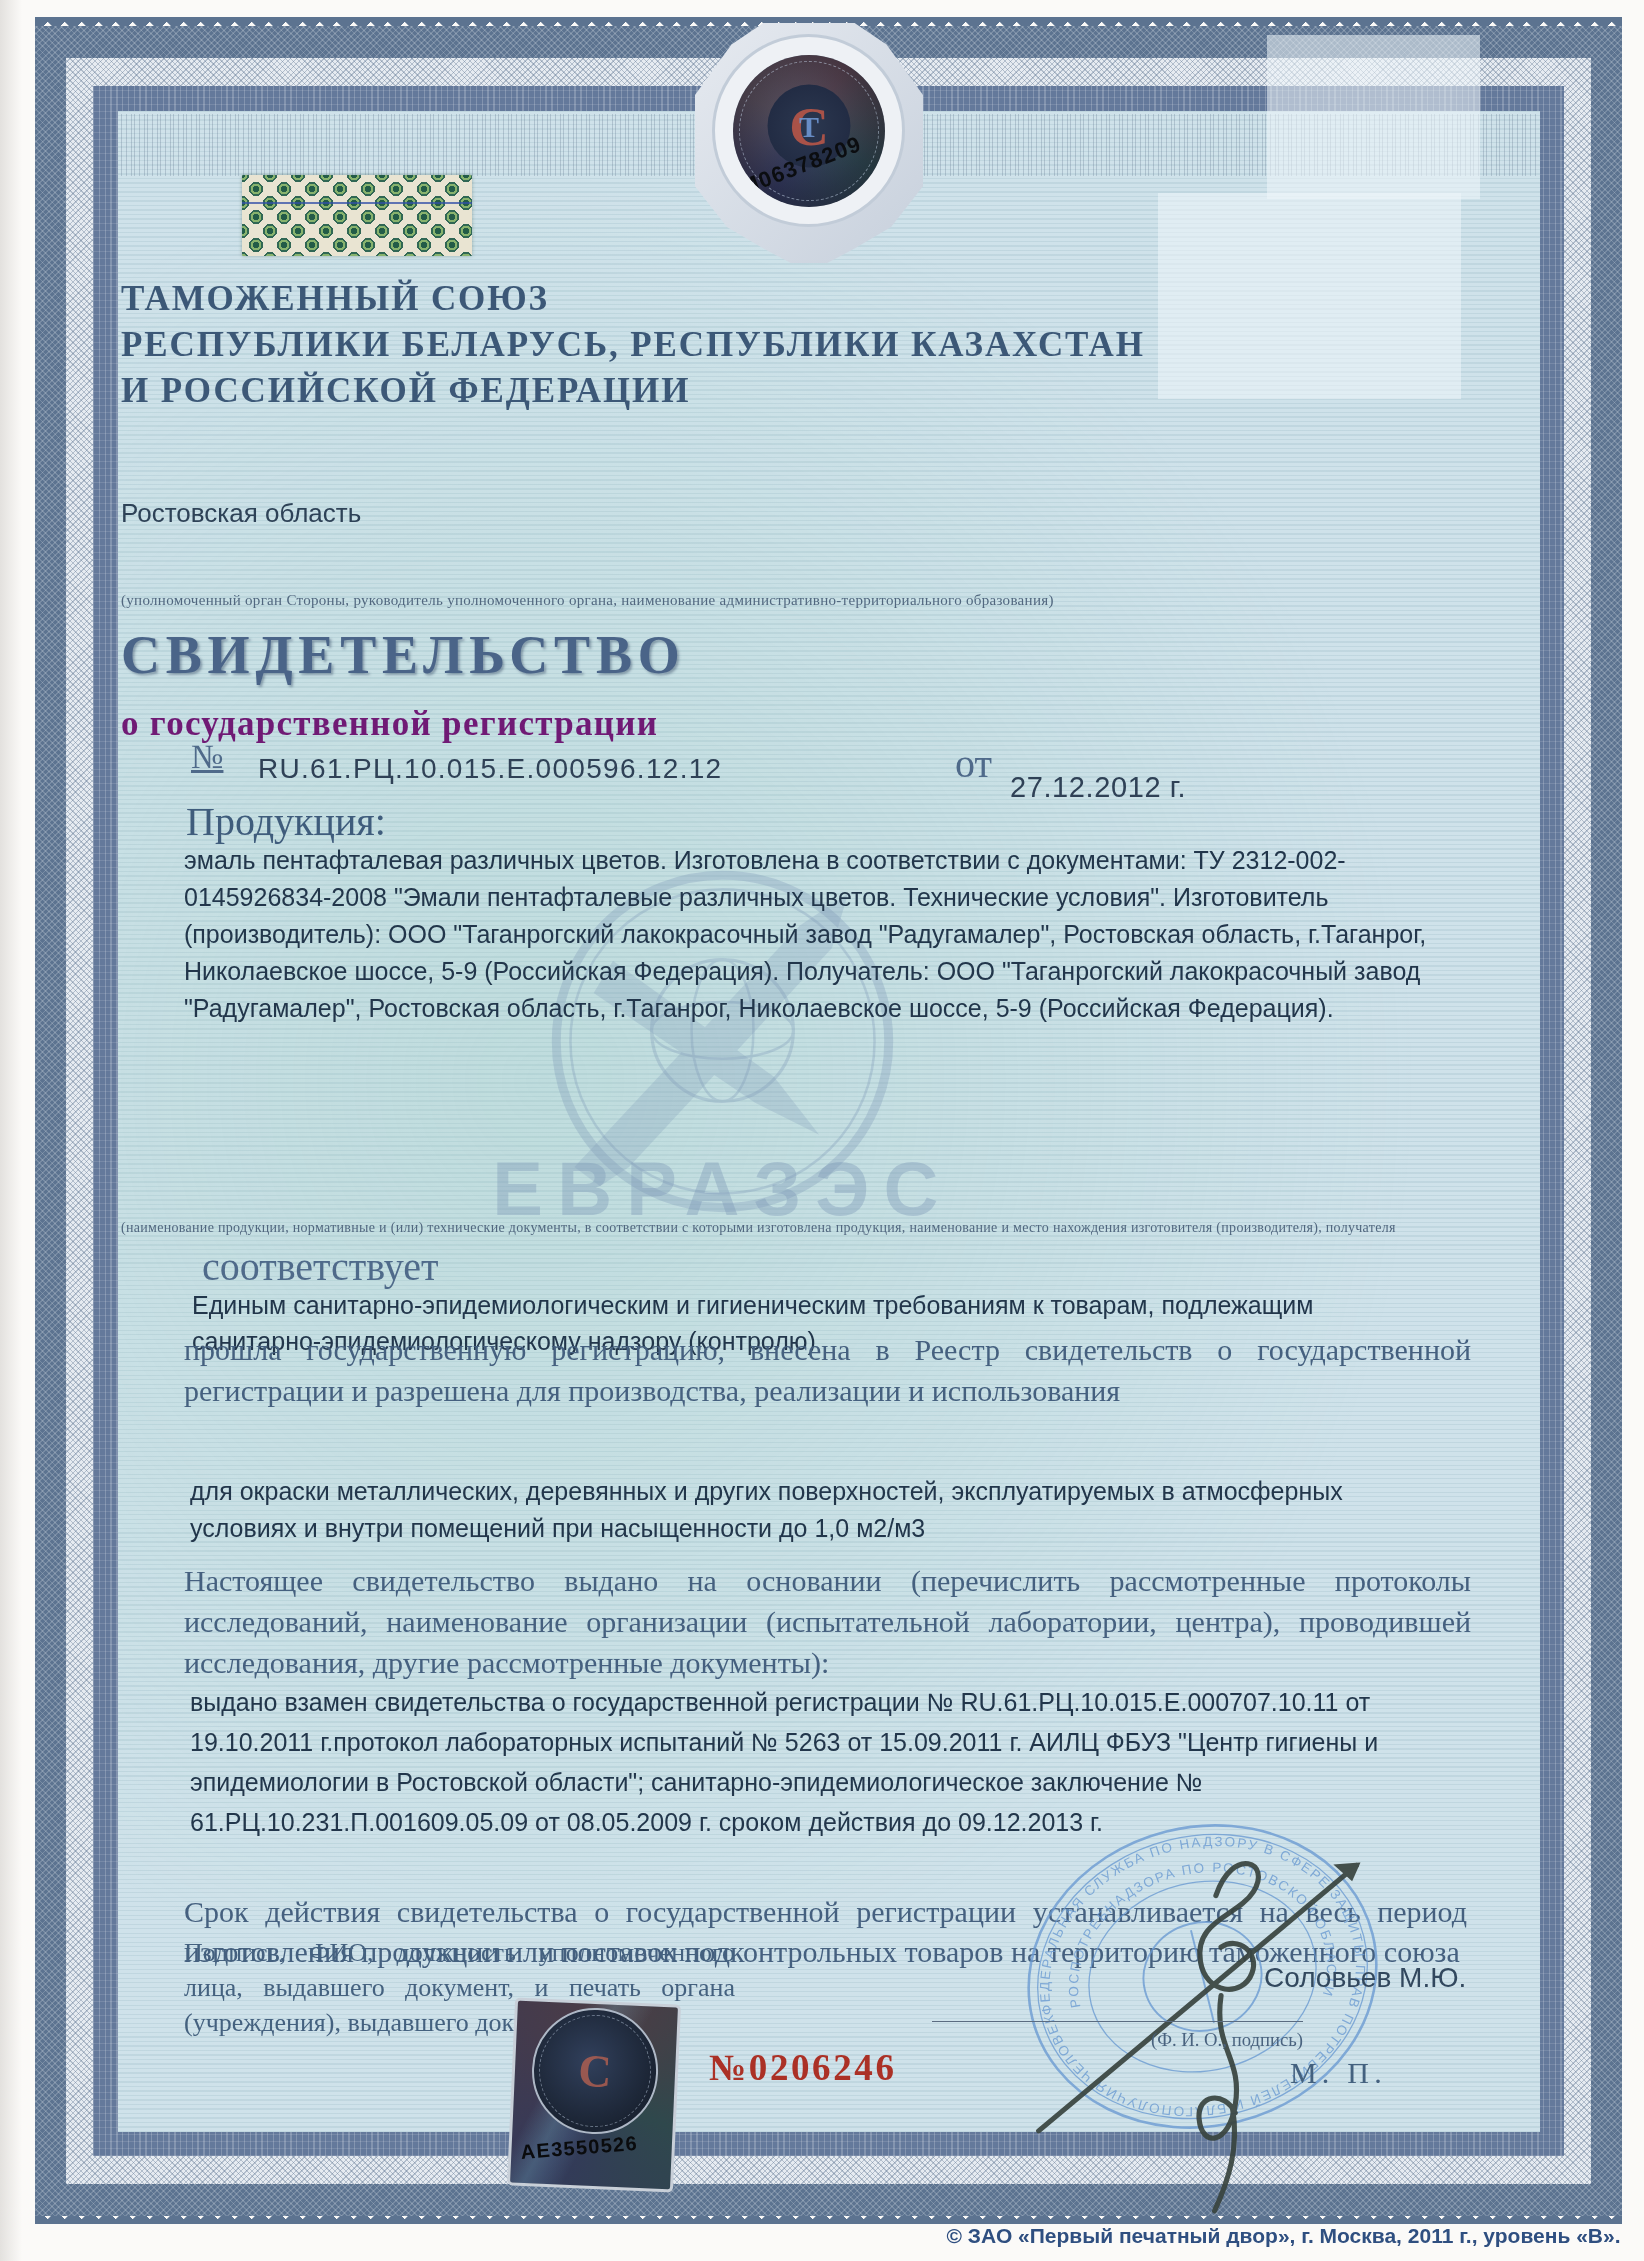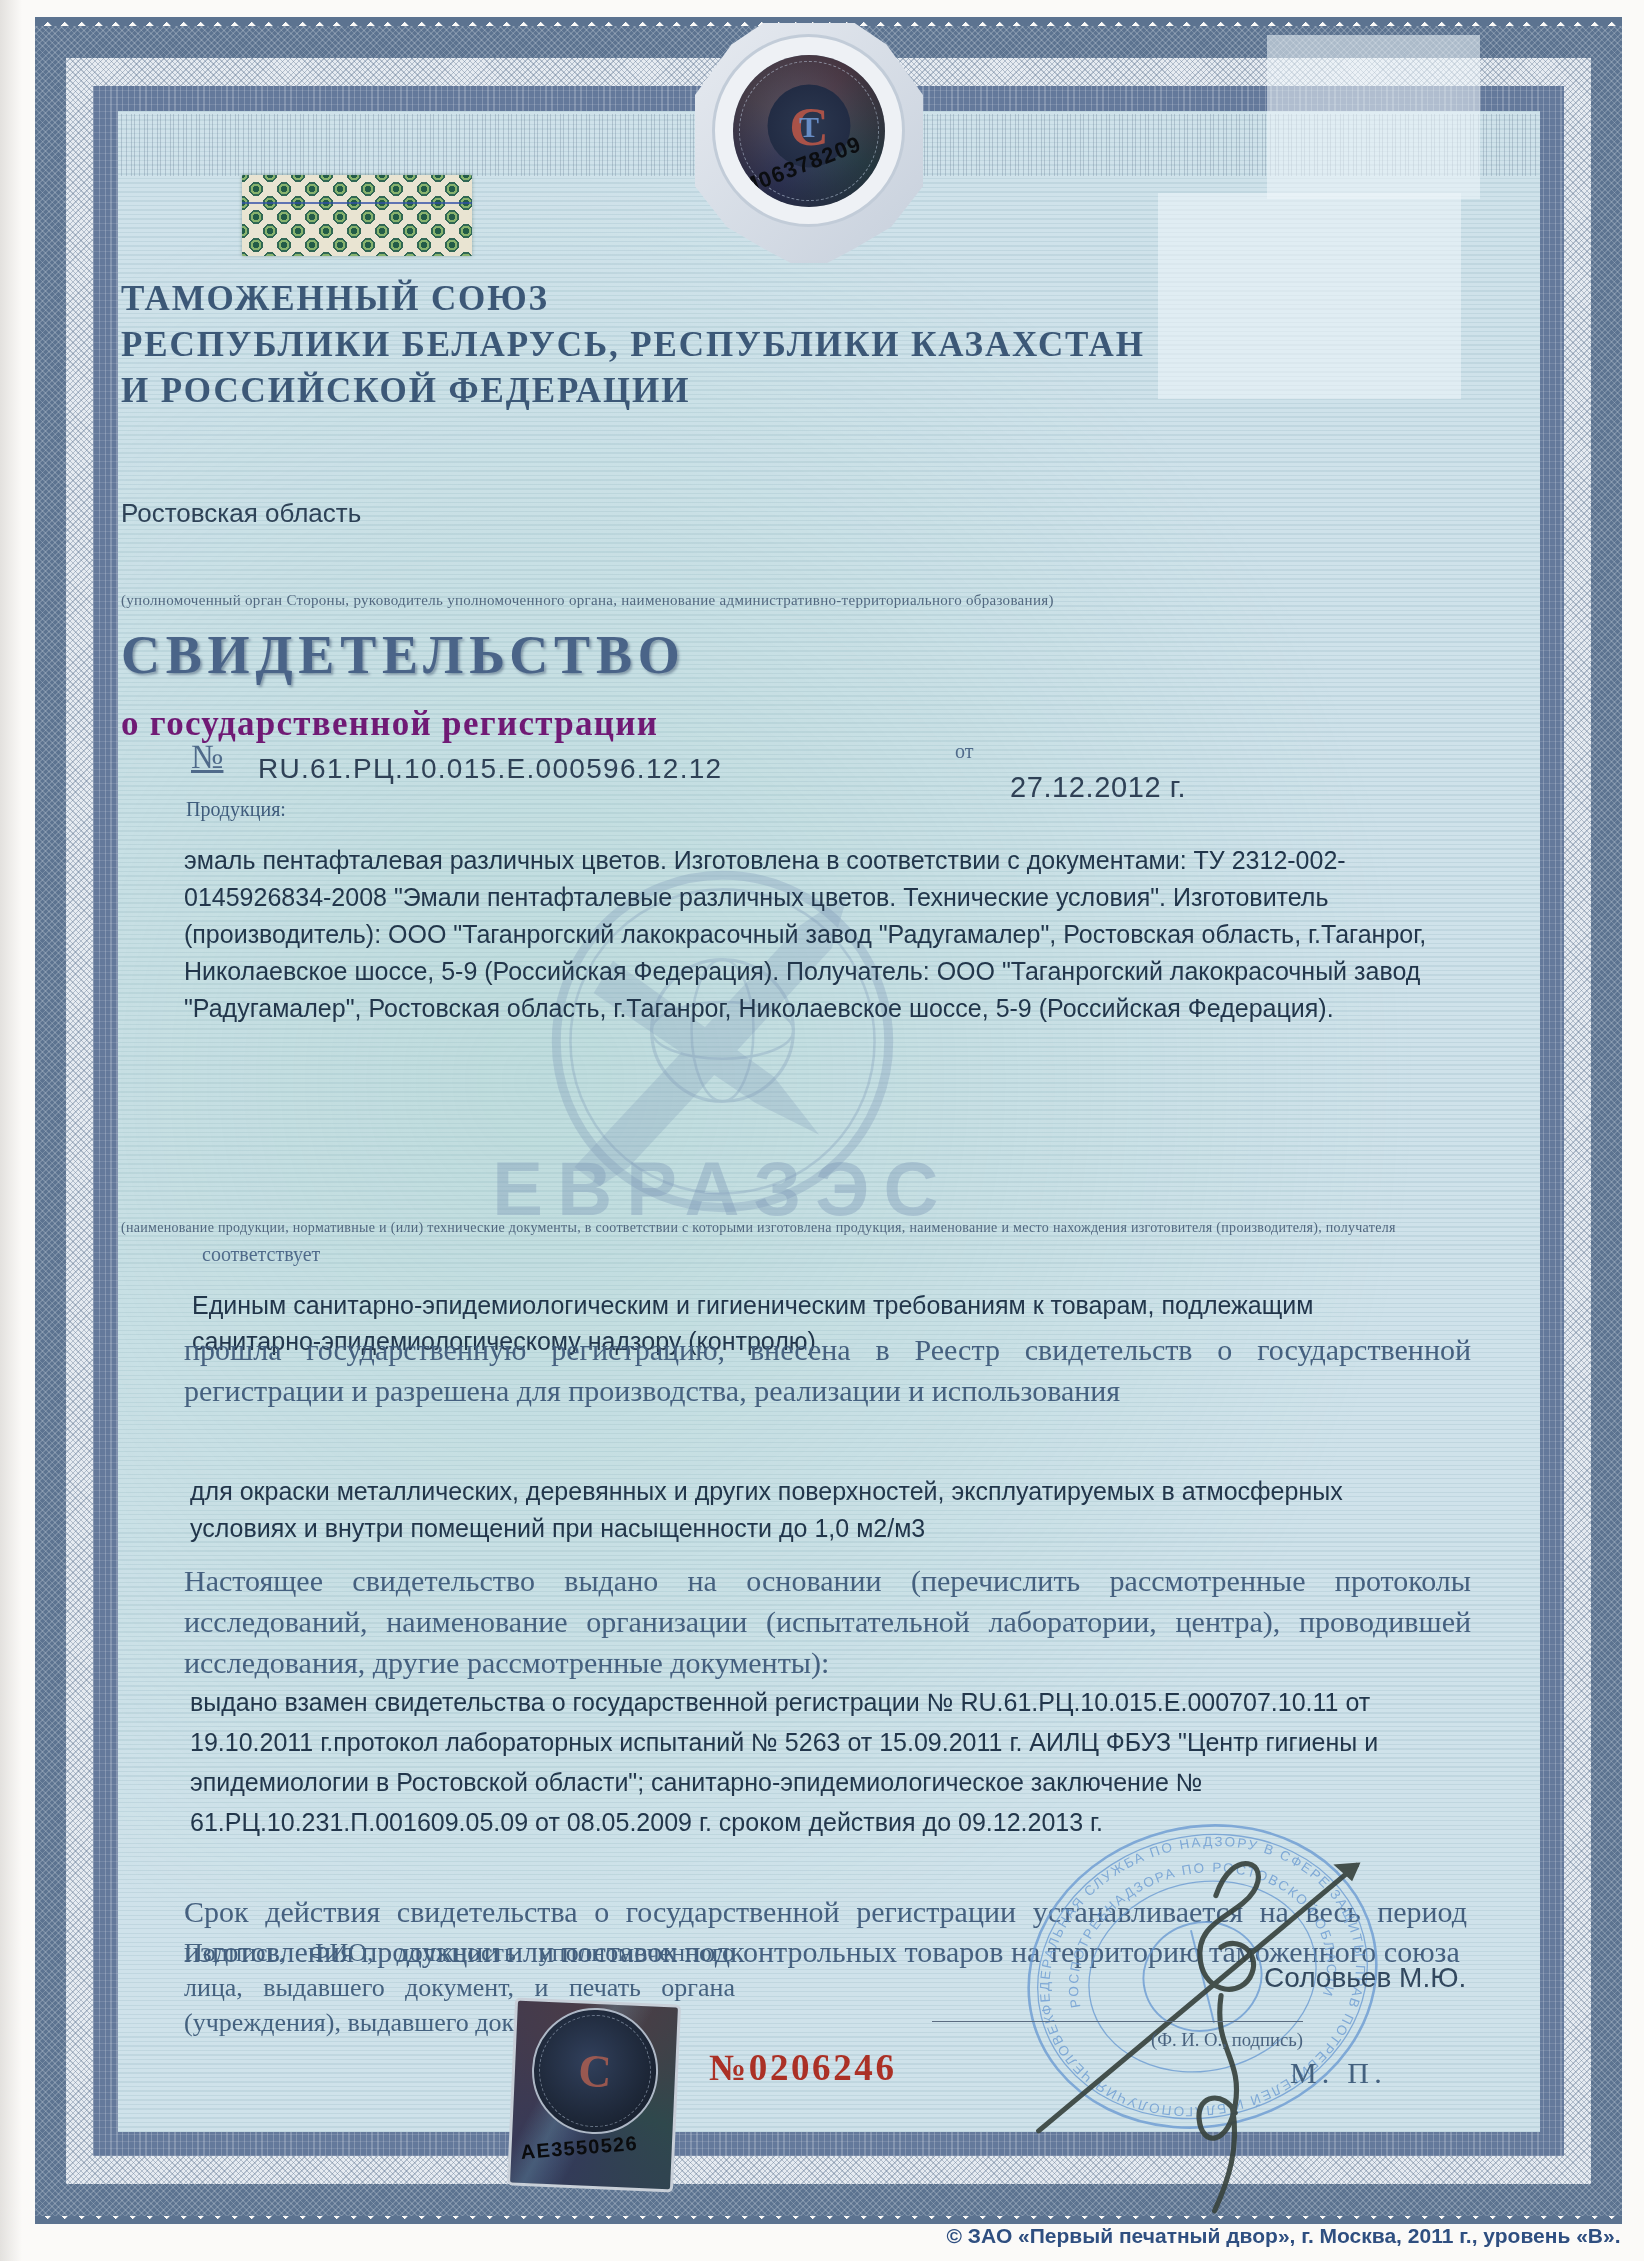--- a/index.html
+++ b/index.html
@@ -31,21 +31,21 @@
   .scan-flare{position:absolute;background:rgba(238,245,250,.55);}
   
   .abs{position:absolute;z-index:5;}
   .center-block{left:121px;width:1416px;text-align:left;}
   .hdr{font-weight:bold;color:#3c5877;letter-spacing:1.9px;font-size:35px;}
   .auth{font-family:"Liberation Sans","DejaVu Sans",sans-serif;color:#2e4257;font-size:26px;}
   .tiny-note{font-size:15px;color:#51677f;letter-spacing:0.3px;}
   .big-title{font-weight:bold;color:#4a6488;font-size:54px;letter-spacing:5.8px;
       text-shadow:1.9px 1.9px 2.6px rgba(28,48,78,.38);}
   .sub-title{font-weight:bold;color:#701a75;font-size:35px;letter-spacing:1.3px;}
-  .serif-label{color:#4f6a8a;font-size:20px;}
+  .serif-label{color:#4f6a8a;font-size:40px;}
   .typed{font-family:"Liberation Sans","DejaVu Sans",sans-serif;color:#22364b;}
   .serif-par{color:#45607f;text-align:justify;}
   .red-num{font-weight:bold;color:#ab3126;letter-spacing:2.6px;font-size:37px;}
   .sig-line{background:#5a6b80;height:1.3px;}
   
   .watermark{position:absolute;z-index:1;}
   
   .green-strip{position:absolute;left:242px;top:175px;width:230px;height:81px;z-index:4;
       background-color:#e9e4d2;border-radius:1.3px;
       background-image:

